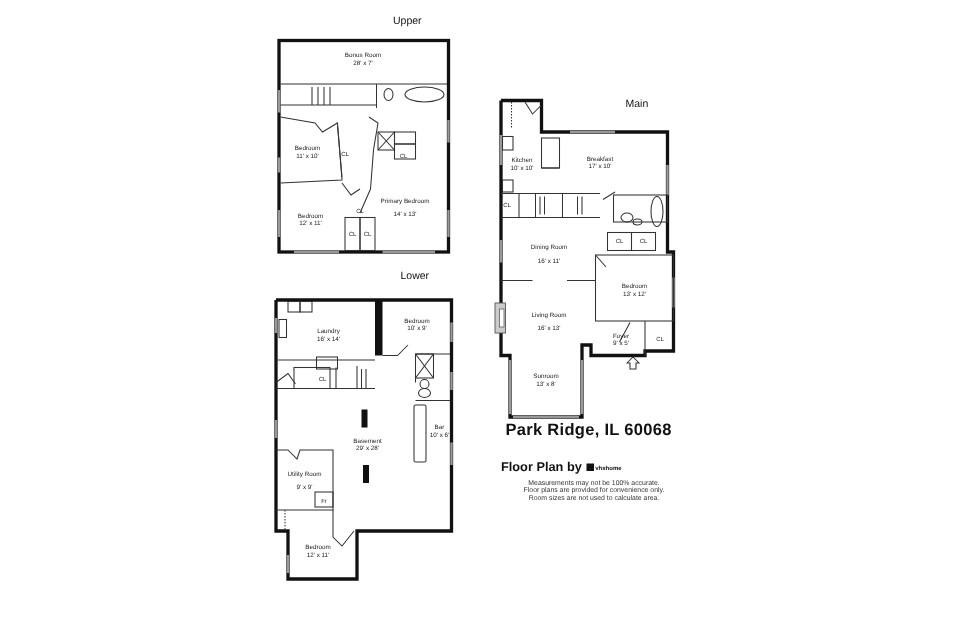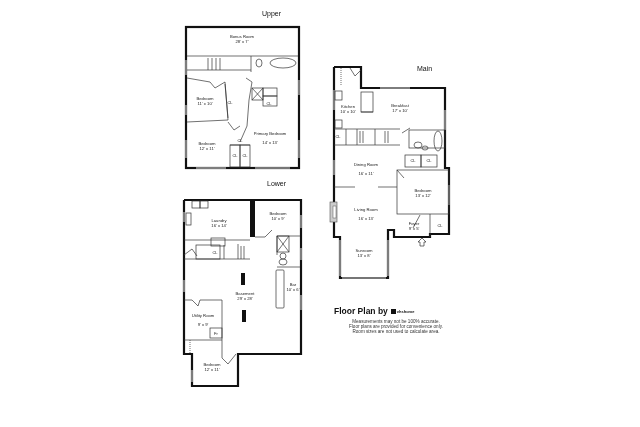--- a/index.html
+++ b/index.html
@@ -204,20 +204,21 @@
     <text class="rm" x="364" y="252">Sunroom</text>
     <text class="rm" x="364" y="257">13' x 8'</text>
     <text class="cl" x="338" y="138">CL</text>
     <text class="cl" x="413" y="162">CL</text>
     <text class="cl" x="429" y="162">CL</text>
     <text class="cl" x="440" y="227">CL</text>
   </g>
 </svg>
 
 <div class="addr">
+  <div>Park Ridge, IL 60068</div>
 </div>
 
 <div class="fpby">
   <span>Floor Plan by</span>
   <span class="logo">
     <span class="logo-mark"></span>
     <span>vhshome</span>
   </span>
 </div>
 

